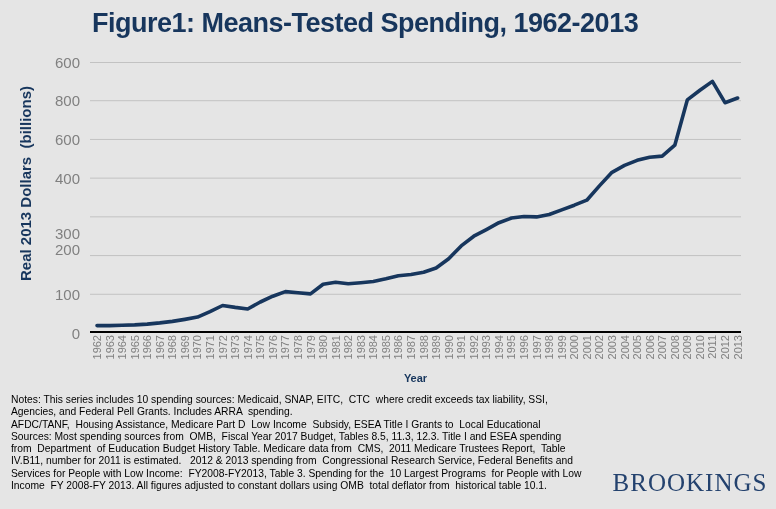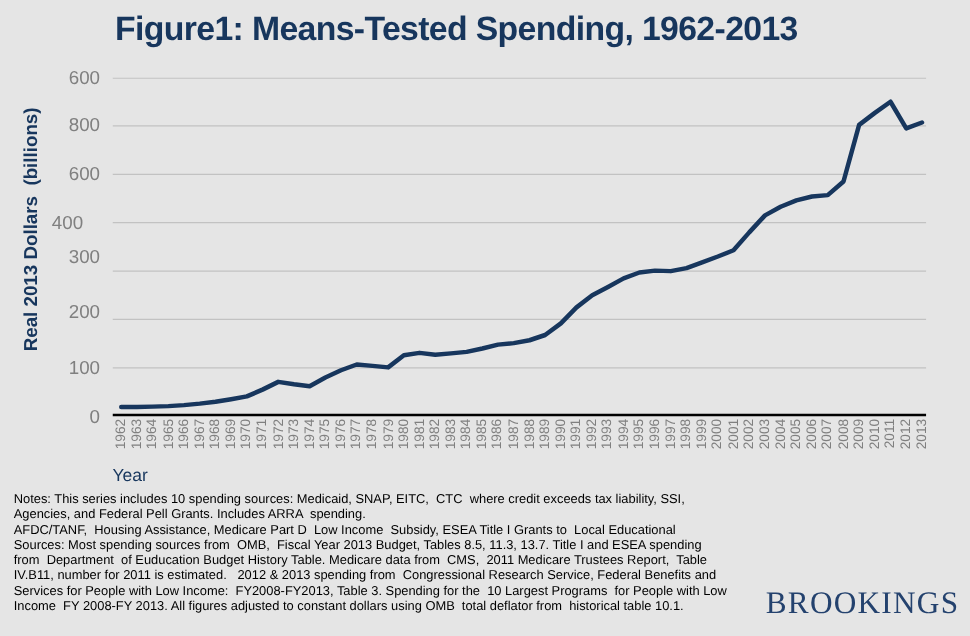--- a/index.html
+++ b/index.html
@@ -18,22 +18,22 @@
   }
   .ytick{
     position:absolute;left:28px;width:52px;height:17px;text-align:right;
     font-size:15px;color:#808080;
   }
   .xtick{
     position:absolute;width:40px;height:12px;line-height:12px;text-align:right;
     transform:rotate(-90deg);font-size:11px;color:#808080;white-space:nowrap;
   }
   .xlabel{
-    position:absolute;left:90px;top:372px;width:651px;text-align:left;
-    font-size:14px;font-weight:normal;color:#17365d;
+    position:absolute;left:90px;top:372px;width:651px;text-align:center;
+    font-size:11px;font-weight:bold;color:#17365d;
   }
   svg.plot{position:absolute;left:90px;top:62px;}
   .notes{position:absolute;left:11px;top:394px;width:640px;}
   .note-line{
     font-size:10.3px;line-height:12.3px;color:#000000;white-space:pre;
   }
   .logo{
     position:absolute;left:612px;top:469px;width:156px;text-align:center;
     font-family:"Liberation Serif",serif;font-size:25px;color:#24426e;letter-spacing:1px;
   }
@@ -43,22 +43,22 @@
 
 <div class="page">
   <div class="title">Figure1: Means-Tested Spending, 1962-2013</div>
 
   <div class="ylabel">Real 2013 Dollars  (billions)</div>
 
   <div id="yticks">
       <div class="ytick" style="top: 324.5px;">0</div>
       <div class="ytick" style="top: 285.786px;">100</div>
       <div class="ytick" style="top: 241px;">200</div>
-      <div class="ytick" style="top: 197px;">300</div>
-      <div class="ytick" style="top: 169.643px; text-align: center;">400</div>
+      <div class="ytick" style="top: 225px;">300</div>
+      <div class="ytick" style="top: 169.643px;">400</div>
       <div class="ytick" style="top: 130.929px;">600</div>
       <div class="ytick" style="top: 92.2143px;">800</div>
       <div class="ytick" style="top: 53.5px;">600</div>
     </div>
 
   <svg class="plot" id="plot" width="651" height="272" viewBox="0 0 651 272">
       <line x1="0" x2="651" y1="232.28571428571428" y2="232.28571428571428" stroke="#c2c2c2" stroke-width="1"></line>
       <line x1="0" x2="651" y1="193.57142857142856" y2="193.57142857142856" stroke="#c2c2c2" stroke-width="1"></line>
       <line x1="0" x2="651" y1="154.85714285714286" y2="154.85714285714286" stroke="#c2c2c2" stroke-width="1"></line>
       <line x1="0" x2="651" y1="116.14285714285714" y2="116.14285714285714" stroke="#c2c2c2" stroke-width="1"></line>
@@ -123,21 +123,21 @@
       <div class="xtick" style="left: 705px; top: 349px;">2012</div>
       <div class="xtick" style="left: 717.56px; top: 349px;">2013</div>
     </div>
 
   <div class="xlabel">Year</div>
 
   <div class="notes" id="notes">
       <div class="note-line">Notes: This series includes 10 spending sources: Medicaid, SNAP, EITC,  CTC  where credit exceeds tax liability, SSI,</div>
       <div class="note-line">Agencies, and Federal Pell Grants. Includes ARRA  spending.</div>
       <div class="note-line">AFDC/TANF,  Housing Assistance, Medicare Part D  Low Income  Subsidy, ESEA Title I Grants to  Local Educational</div>
-      <div class="note-line">Sources: Most spending sources from  OMB,  Fiscal Year 2013 Budget, Tables 8.5, 11.3, 13.7. Title I and ESEA spending</div>
+      <div class="note-line">Sources: Most spending sources from  OMB,  Fiscal Year 2017 Budget, Tables 8.5, 11.3, 12.3. Title I and ESEA spending</div>
       <div class="note-line">from  Department  of Euducation Budget History Table. Medicare data from  CMS,  2011 Medicare Trustees Report,  Table</div>
       <div class="note-line">IV.B11, number for 2011 is estimated.   2012 &amp; 2013 spending from  Congressional Research Service, Federal Benefits and</div>
       <div class="note-line">Services for People with Low Income:  FY2008-FY2013, Table 3. Spending for the  10 Largest Programs  for People with Low</div>
       <div class="note-line">Income  FY 2008-FY 2013. All figures adjusted to constant dollars using OMB  total deflator from  historical table 10.1.</div>
     </div>
 
   <div class="logo">BROOKINGS</div>
 </div>
 
 </body></html>

